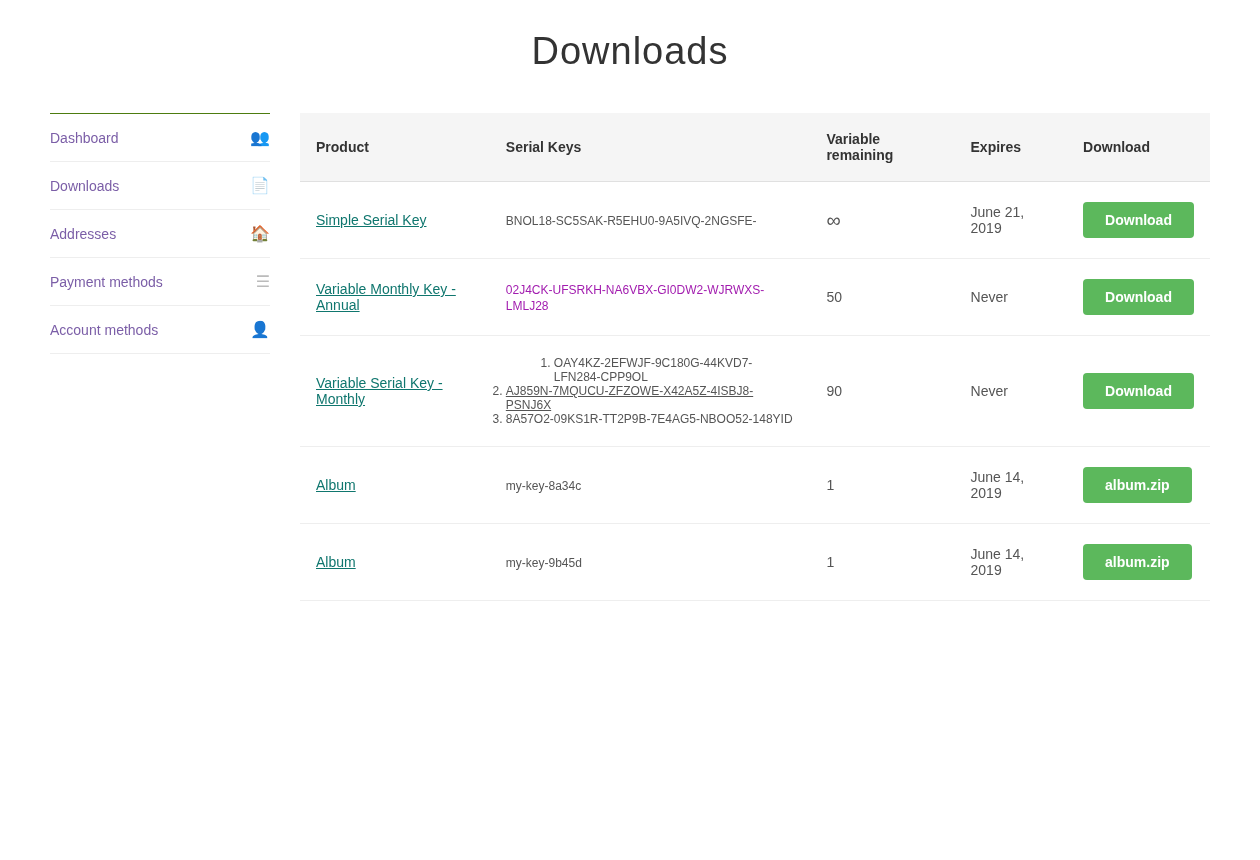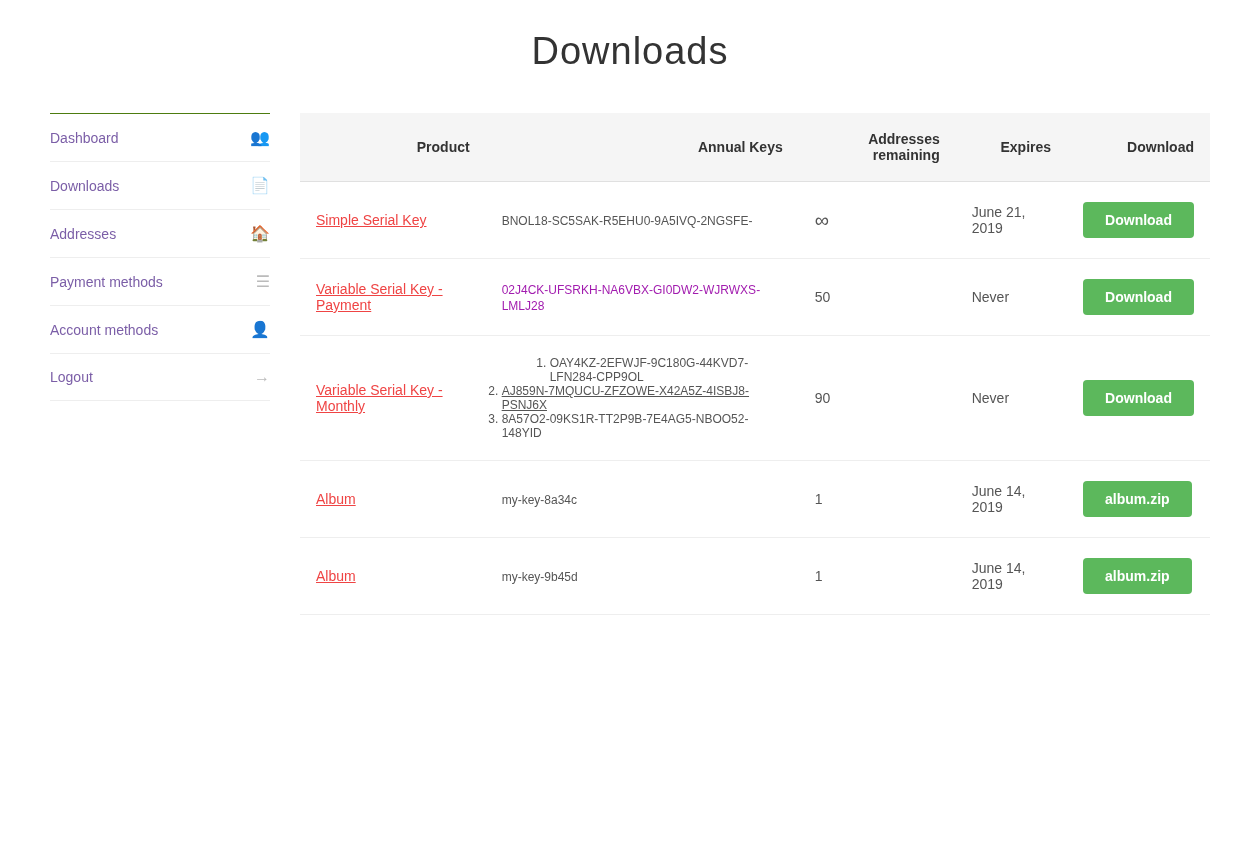--- a/index.html
+++ b/index.html
@@ -62,37 +62,37 @@
       border-collapse: collapse;
       background: #fff;
     }
 
     .downloads-table thead tr {
       background: #f5f5f5;
     }
 
     .downloads-table th {
       padding: 18px 16px;
-      text-align: right;
+      text-align: left;
       font-weight: 600;
       color: #333;
       font-size: 14px;
       border-bottom: 1px solid #e0e0e0;
     }
 
     .downloads-table td {
       padding: 20px 16px;
       vertical-align: middle;
       border-bottom: 1px solid #eee;
       color: #555;
       font-size: 14px;
     }
 
     .product-link {
-      color: #ef4444;
+      color: #0f766e;
       text-decoration: underline;
       cursor: pointer;
     }
 
     .serial-key {
       color: #555;
       font-size: 12px;
     }
 
     .btn-download {
@@ -134,48 +134,44 @@
       <span class="sidebar-icon">🏠</span>
     </div>
     <div class="sidebar-item">
       <span class="sidebar-item-label">Payment methods</span>
       <span class="sidebar-icon">☰</span>
     </div>
     <div class="sidebar-item">
       <span class="sidebar-item-label">Account methods</span>
       <span class="sidebar-icon">👤</span>
     </div>
-    <div class="sidebar-item">
-      <span class="sidebar-item-label">Logout</span>
-      <span class="sidebar-icon">→</span>
-    </div>
   </nav>
 
   <main class="main-content">
     <table class="downloads-table">
       <thead>
         <tr>
           <th>Product</th>
-          <th>Annual Keys</th>
-          <th>Addresses remaining</th>
+          <th>Serial Keys</th>
+          <th>Variable remaining</th>
           <th>Expires</th>
           <th>Download</th>
         </tr>
       </thead>
       <tbody id="table-body">
 
       <tr>
             <td><span class="product-link">Simple Serial Key</span></td>
             <td><span class="serial-key" style="color: rgb(85, 85, 85);">BNOL18-SC5SAK-R5EHU0-9A5IVQ-2NGSFE-</span></td>
             <td style="font-size: 20px;">∞</td>
             <td class="expires-cell">June 21, 2019</td>
             <td><button class="btn-download">Download</button></td>
           </tr>
           <tr>
-            <td><span class="product-link">Variable Serial Key - Payment</span></td>
+            <td><span class="product-link">Variable Monthly Key - Annual</span></td>
             <td><span class="serial-key" style="color: #a21caf;">02J4CK-UFSRKH-NA6VBX-GI0DW2-WJRWXS-LMLJ28</span></td>
             <td>50</td>
             <td>Never</td>
             <td><button class="btn-download">Download</button></td>
           </tr>
           <tr>
             <td><span class="product-link">Variable Serial Key - Monthly</span></td>
             <td>
               <ol class="serial-key">
                 <li style="color: rgb(85, 85, 85); margin-left: 48px;">OAY4KZ-2EFWJF-9C180G-44KVD7-LFN284-CPP9OL</li>

